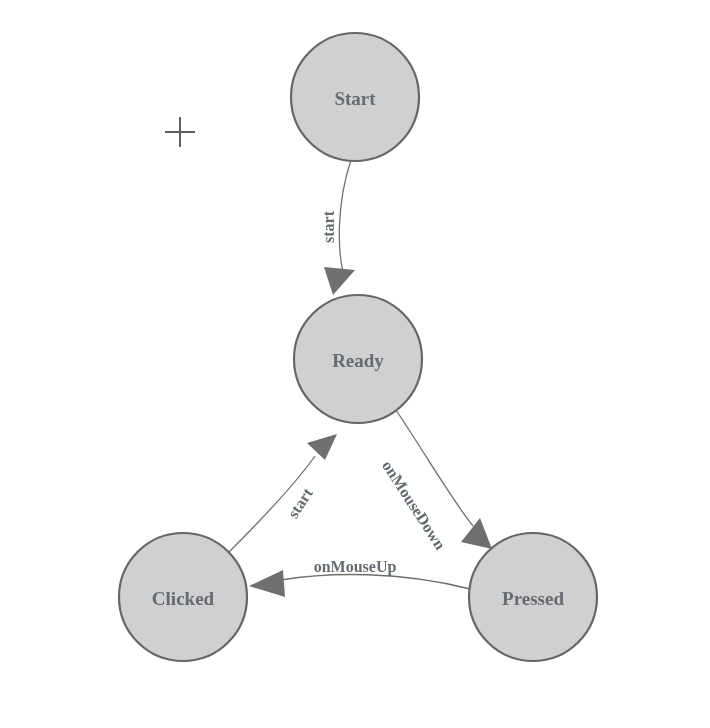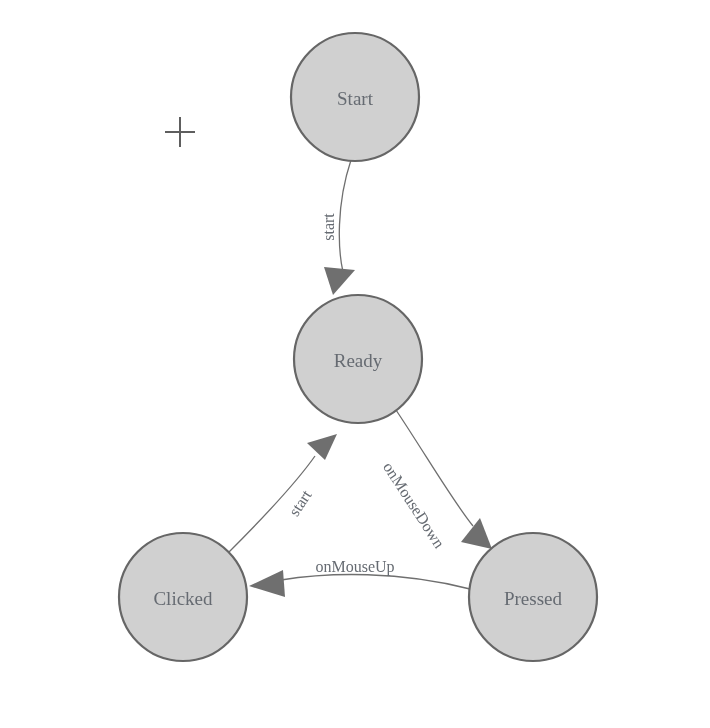--- a/index.html
+++ b/index.html
@@ -12,20 +12,21 @@
     width: 710px;
     height: 728px;
     overflow: hidden;
     font-family: "Liberation Serif", "DejaVu Serif", serif;
   }
   #diagram-canvas {
     position: relative;
     width: 630px;
     height: 728px;
     background: #ffffff;
+    font-weight: bold;
   }
   svg.graph-svg {
     position: absolute;
     top: 0;
     left: 0;
     width: 710px;
     height: 728px;
     display: block;
   }
   .node-circle {

